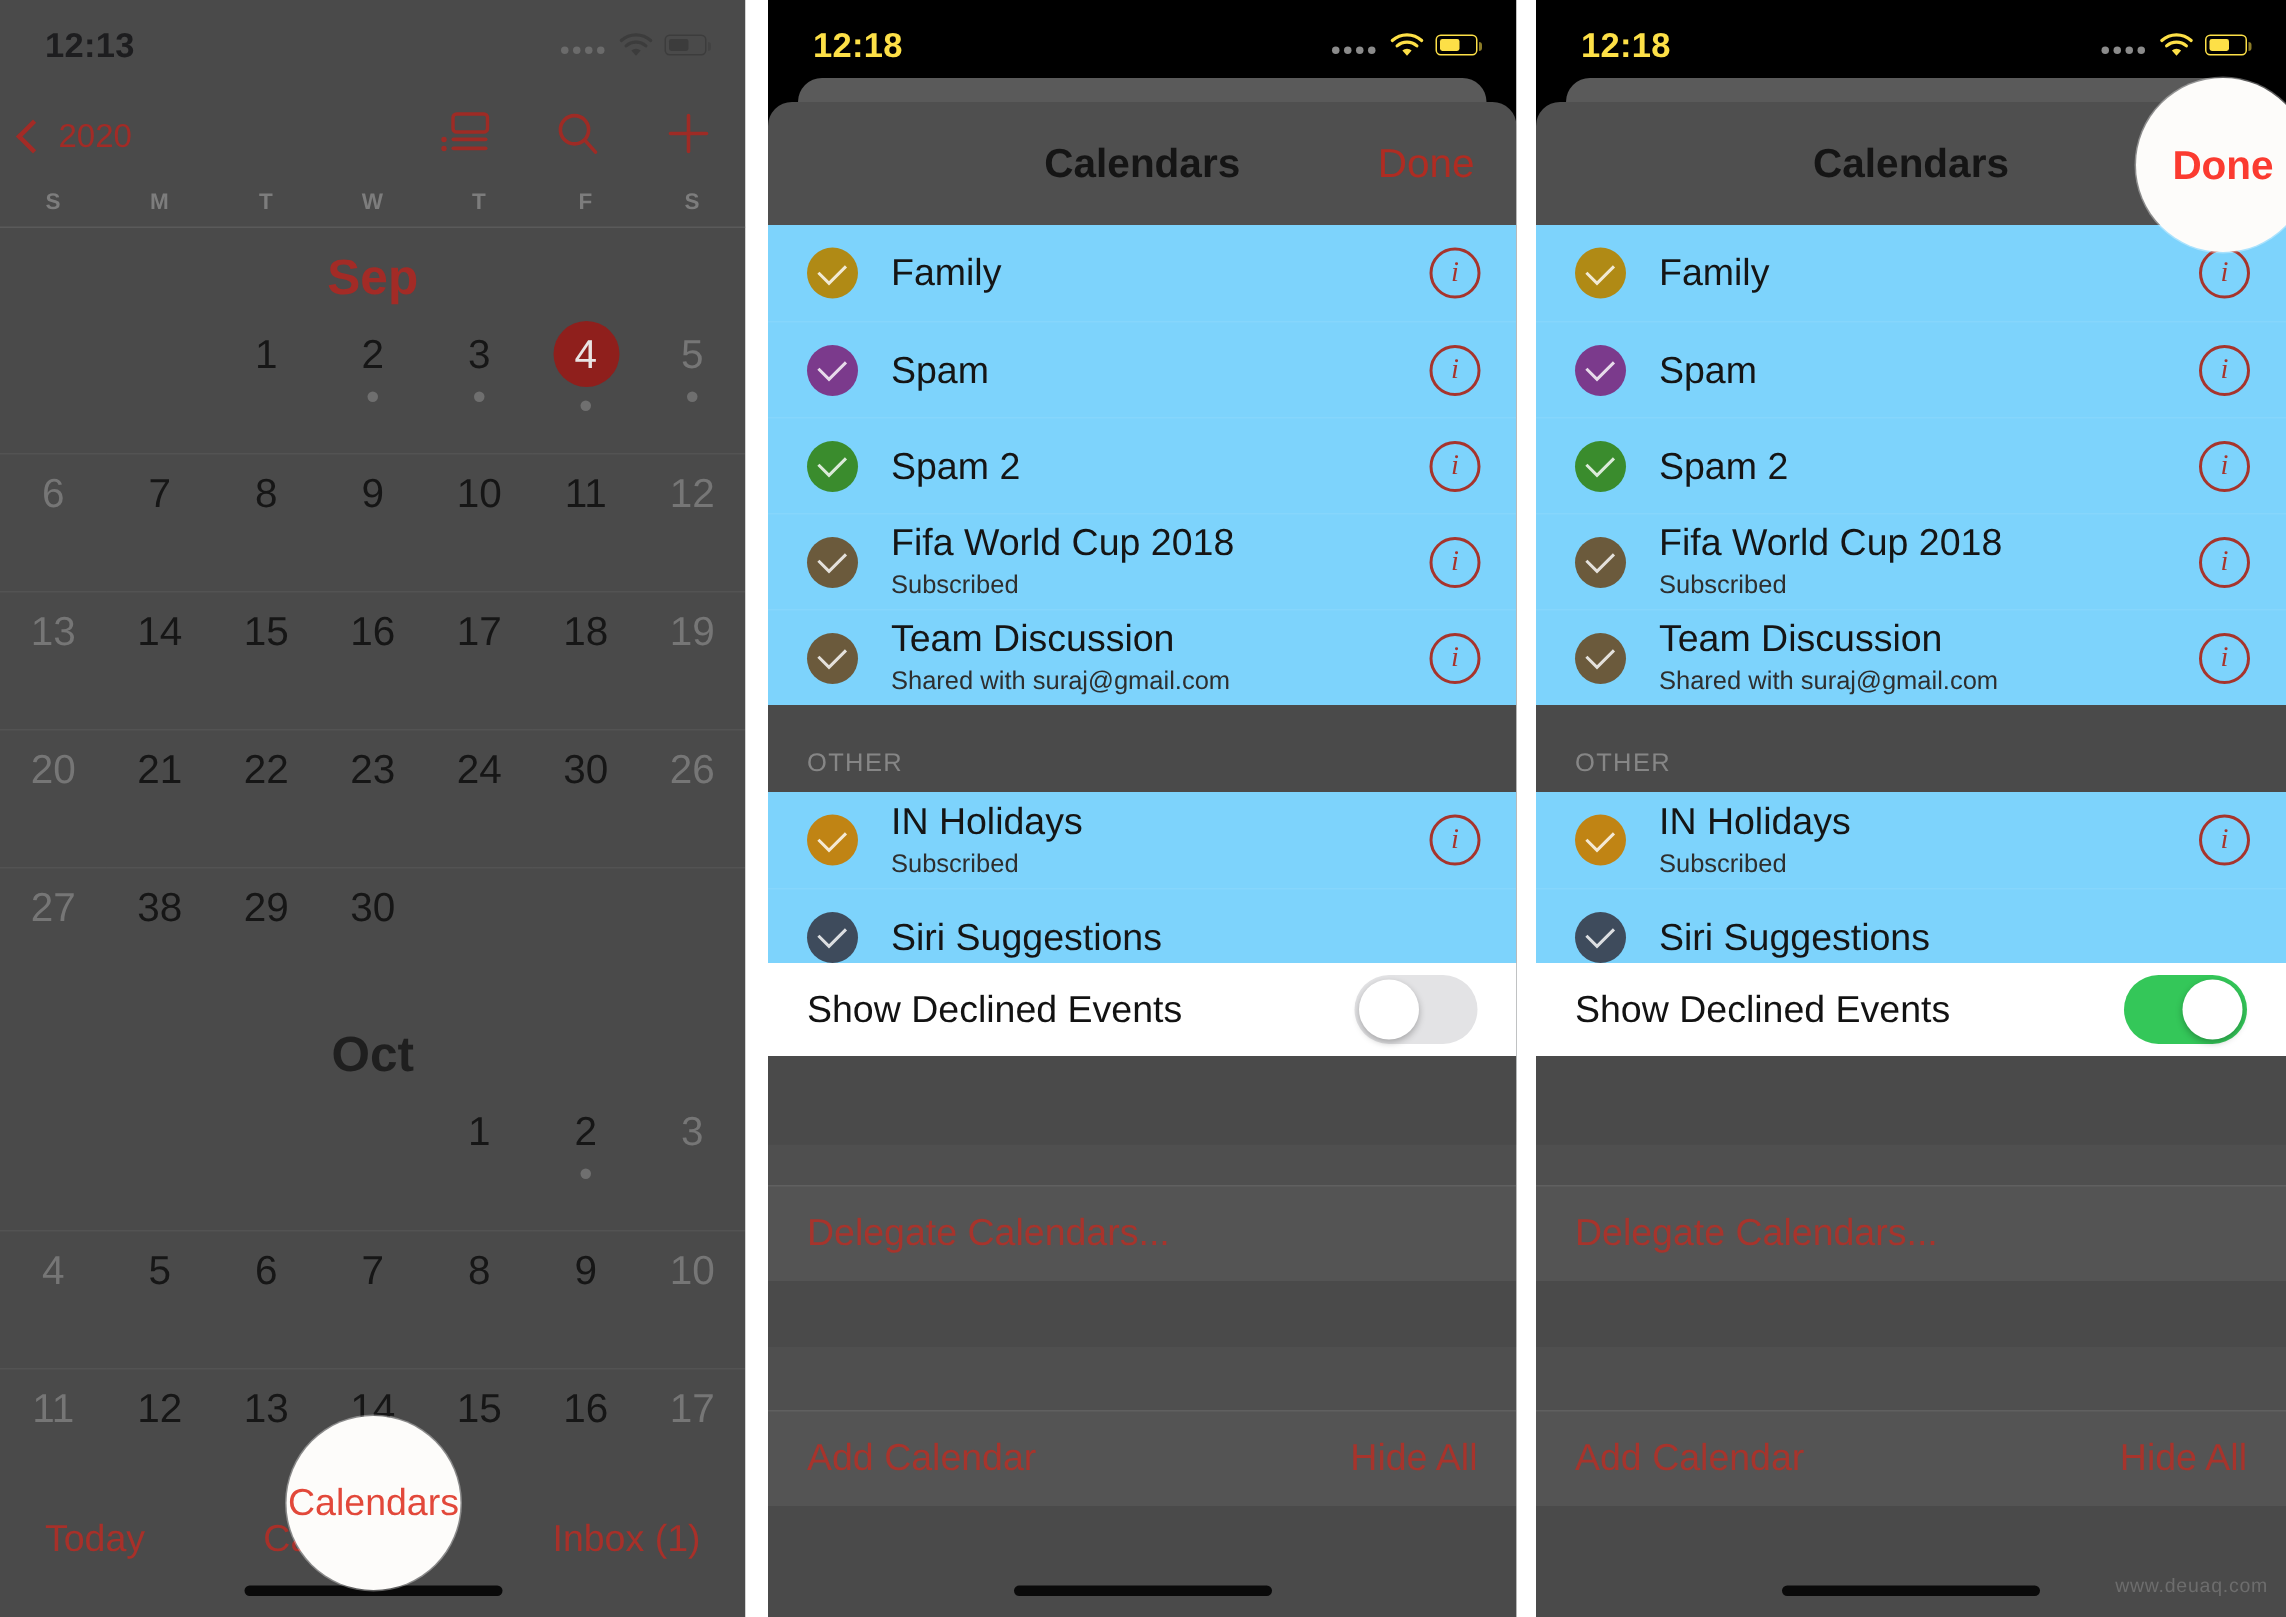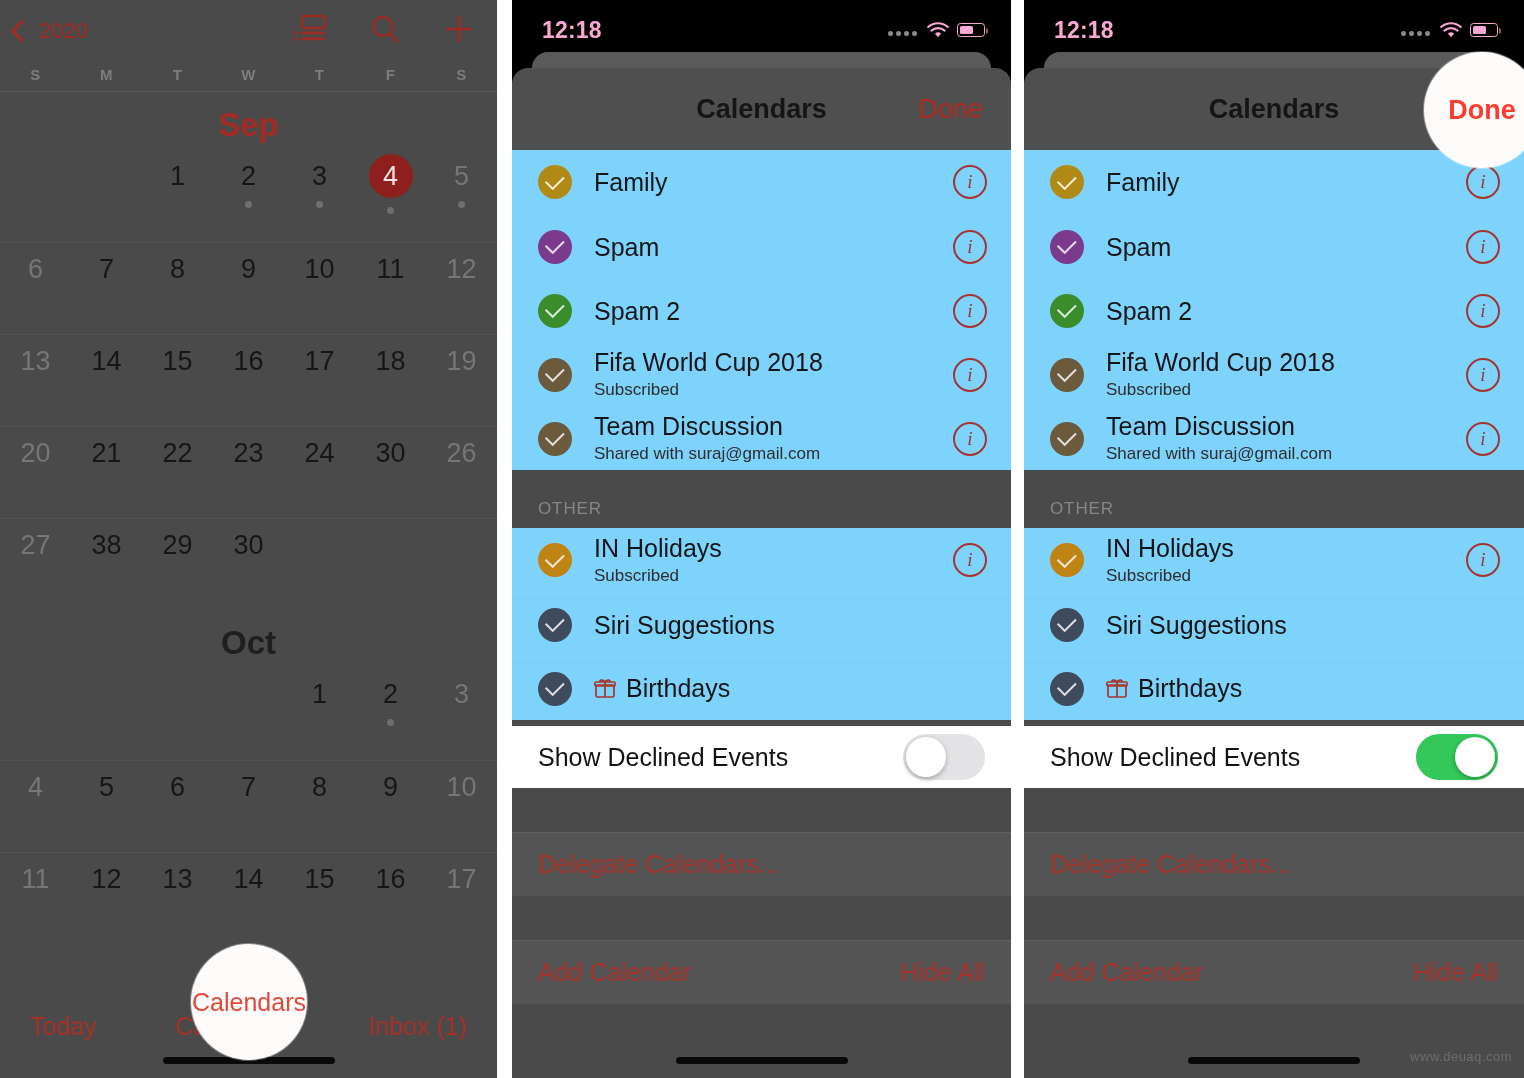--- a/index.html
+++ b/index.html
@@ -20,21 +20,21 @@
   .sig i{display:block;width:5px;height:5px;border-radius:50%;}
   .wifi{position:relative;width:22px;height:16px;}
   .batt{position:relative;width:28px;height:14px;border:1.6px solid;border-radius:3.5px;box-sizing:border-box;}
   .batt::after{content:"";position:absolute;right:-4px;top:4px;width:2px;height:6px;border-radius:0 2px 2px 0;background:currentColor;opacity:.55;}
   .batt i{position:absolute;left:1.6px;top:1.6px;bottom:1.6px;width:13px;border-radius:1.6px;background:currentColor;}
 
   
   #panel-1 .statusbar{color:#1d1d1f;}
   #panel-1 .sig i{background:#6b6b6b;}
   
-  .sb-dark{color:#f9a8d4;}
+  .sb-dark{color:#fde047;}
   .sb-dark .sig i{background:#8b8b8b;}
 
   
   .cal-nav{height:62px;display:flex;align-items:center;justify-content:space-between;padding:0 22px 0 14px;box-sizing:border-box;}
   .cal-back{display:flex;align-items:center;color:#a32b26;font-size:22px;}
   .chev{display:inline-block;width:13px;height:13px;border-left:3.2px solid currentColor;border-bottom:3.2px solid currentColor;transform:rotate(45deg);margin-right:9px;}
   .cal-icons{display:flex;align-items:center;gap:42px;color:#9e2b25;}
   .ic{display:block;}
   .weekhdr{display:grid;grid-template-columns:repeat(7,1fr);padding:4px 0 8px;border-bottom:1px solid #5a5a5a;}
   .weekhdr span{text-align:center;font-size:15px;color:#7d7d7d;font-weight:600;letter-spacing:.4px;}
@@ -71,40 +71,61 @@
   .sechdr{height:58px;display:flex;align-items:flex-end;padding:0 0 9px 26px;box-sizing:border-box;background:#4a4a4a;font-size:17px;letter-spacing:.9px;color:#868686;}
   .tailgap{height:48px;background:#4a4a4a;}
   .toggle-row{height:62px;background:#ffffff;display:flex;align-items:center;justify-content:space-between;padding:0 26px;box-sizing:border-box;}
   .toggle-label{font-size:25px;color:#121212;}
   .sw{width:82px;height:46px;border-radius:23px;position:relative;flex:0 0 82px;}
   .sw.off{background:#e3e3e5;}
   .sw.on{background:#34c759;}
   .sw i{position:absolute;top:3px;width:40px;height:40px;border-radius:50%;background:#fff;box-shadow:0 2px 5px rgba(0,0,0,.28);}
   .sw.off i{left:3px;}
   .sw.on i{right:3px;}
-  .linkrow{min-height:64px;display:flex;align-items:center;justify-content:space-between;padding:0 26px;box-sizing:border-box;border-top:1px solid rgba(255,255,255,.07);background:#545454;}
+  .linkrow{min-height:64px;display:flex;align-items:center;justify-content:space-between;padding:0 26px;box-sizing:border-box;border-top:1px solid rgba(255,255,255,.07);background:#545454;margin-top:42px;}
   .linkrow span{color:#a7342c;font-size:25px;}
   .sheet-bottom{position:absolute;left:0;right:0;bottom:0;}
 
   
   .hl{position:absolute;border-radius:50%;background:#fdfcfa;box-shadow:0 0 0 1px rgba(255,255,255,.35);display:flex;align-items:center;justify-content:center;}
   #hl-calendars{left:191px;top:944px;width:116px;height:116px;}
   #hl-calendars span{color:#e2483a;font-size:25px;}
   #hl-done{left:1424px;top:52px;width:116px;height:116px;}
   #hl-done span{color:#fb3b30;font-size:27px;font-weight:600;}
 
   .wm{position:absolute;right:12px;bottom:14px;font-size:13px;color:#6d6d6d;letter-spacing:.5px;}
   .gapcol{position:absolute;top:0;height:1078px;background:#ffffff;}
 </style>
 </head>
 <body>
 
 <div class="stage">
 
   <div class="panel" id="panel-1">
+    <div class="statusbar">
+      <div class="sb-time">12:13</div>
+      <div class="sb-right">
+        <span class="sig">
+            <i></i>
+            <i></i>
+            <i></i>
+            <i></i>
+          </span>
+        <span class="wifi" style="color:#3c3c3c">
+          <svg width="24" height="17" viewBox="0 0 24 17">
+              <path d="M12 15.2l-3.1-3.6a4.7 4.7 0 016.2 0z" fill="currentColor"></path>
+              <path d="M5.4 8.6a10 10 0 0113.2 0" stroke="currentColor" stroke-width="2.1" fill="none" stroke-linecap="round"></path>
+              <path d="M2.2 5a14.6 14.6 0 0119.6 0" stroke="currentColor" stroke-width="2.1" fill="none" stroke-linecap="round"></path>
+            </svg>
+        </span>
+        <span class="batt" style="color:#3c3c3c">
+            <i></i>
+          </span>
+      </div>
+    </div>
 
     <div class="cal-nav">
       <div class="cal-back">
         <i class="chev"></i>
         <span>2020</span>
       </div>
       <div class="cal-icons">
         <span class="ic">
           <svg width="34" height="30" viewBox="0 0 34 30">
               <rect x="9" y="2" width="23" height="12" rx="2.4" stroke="currentColor" stroke-width="2.3" fill="none"></rect>

